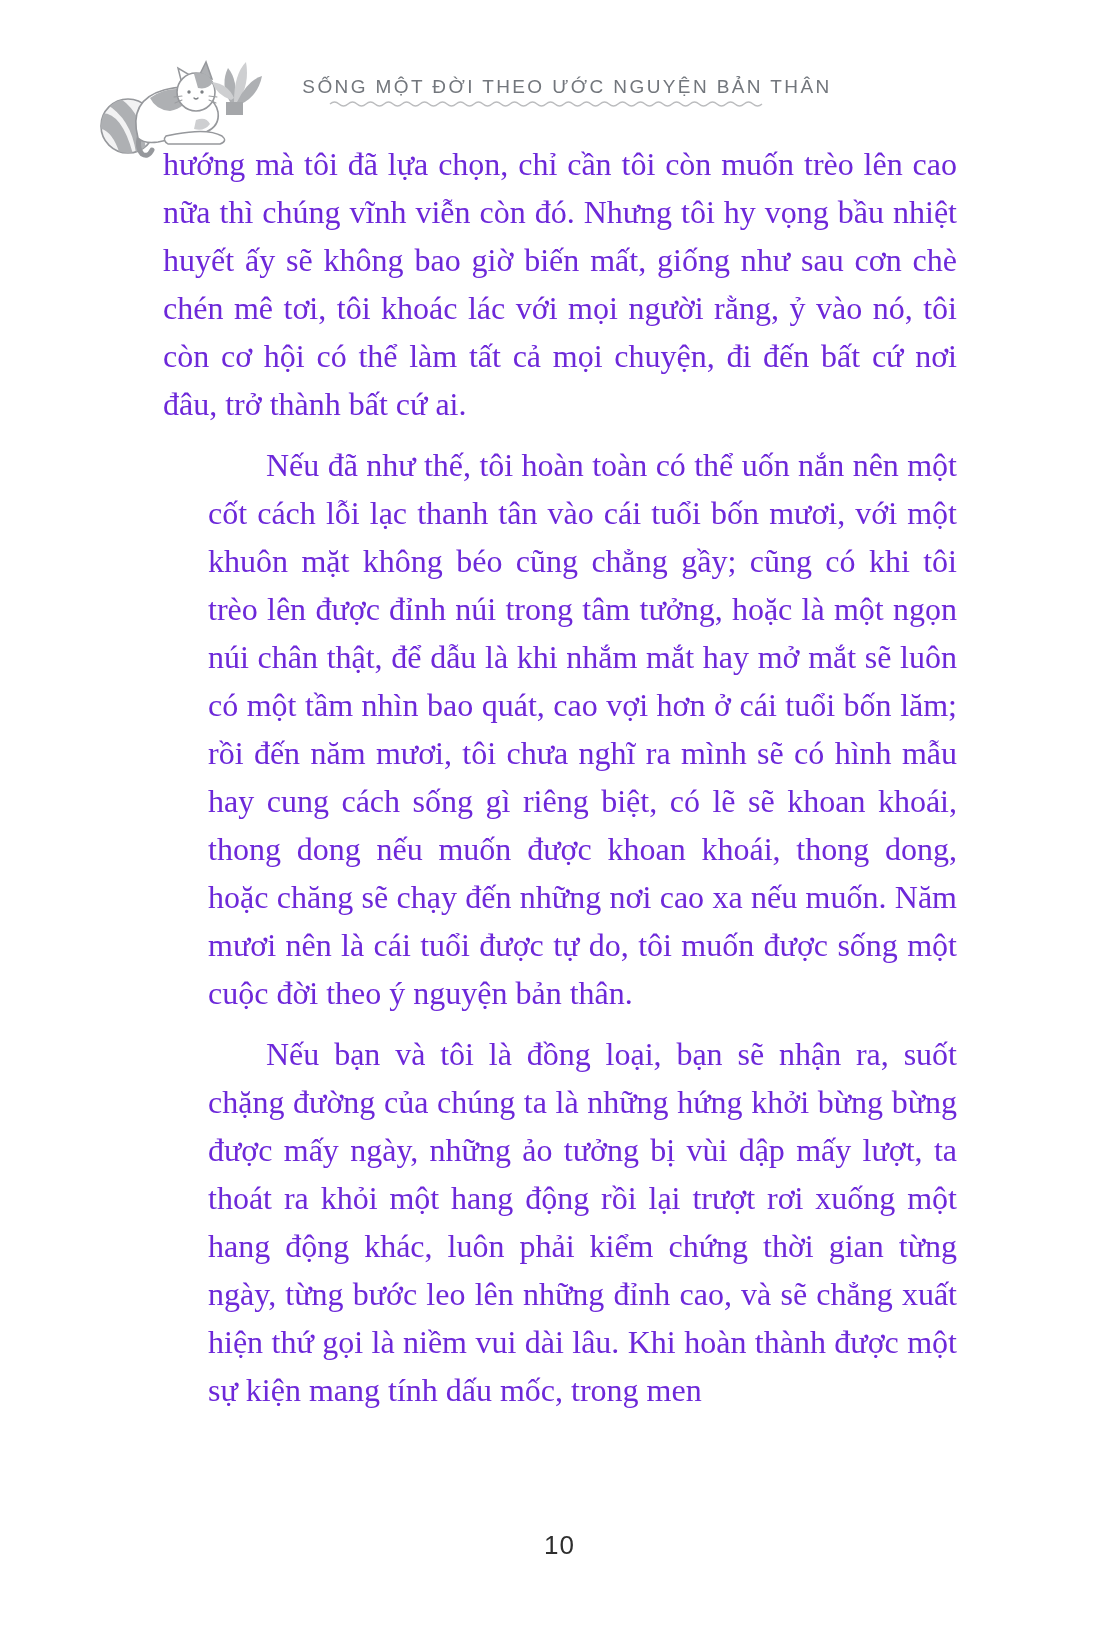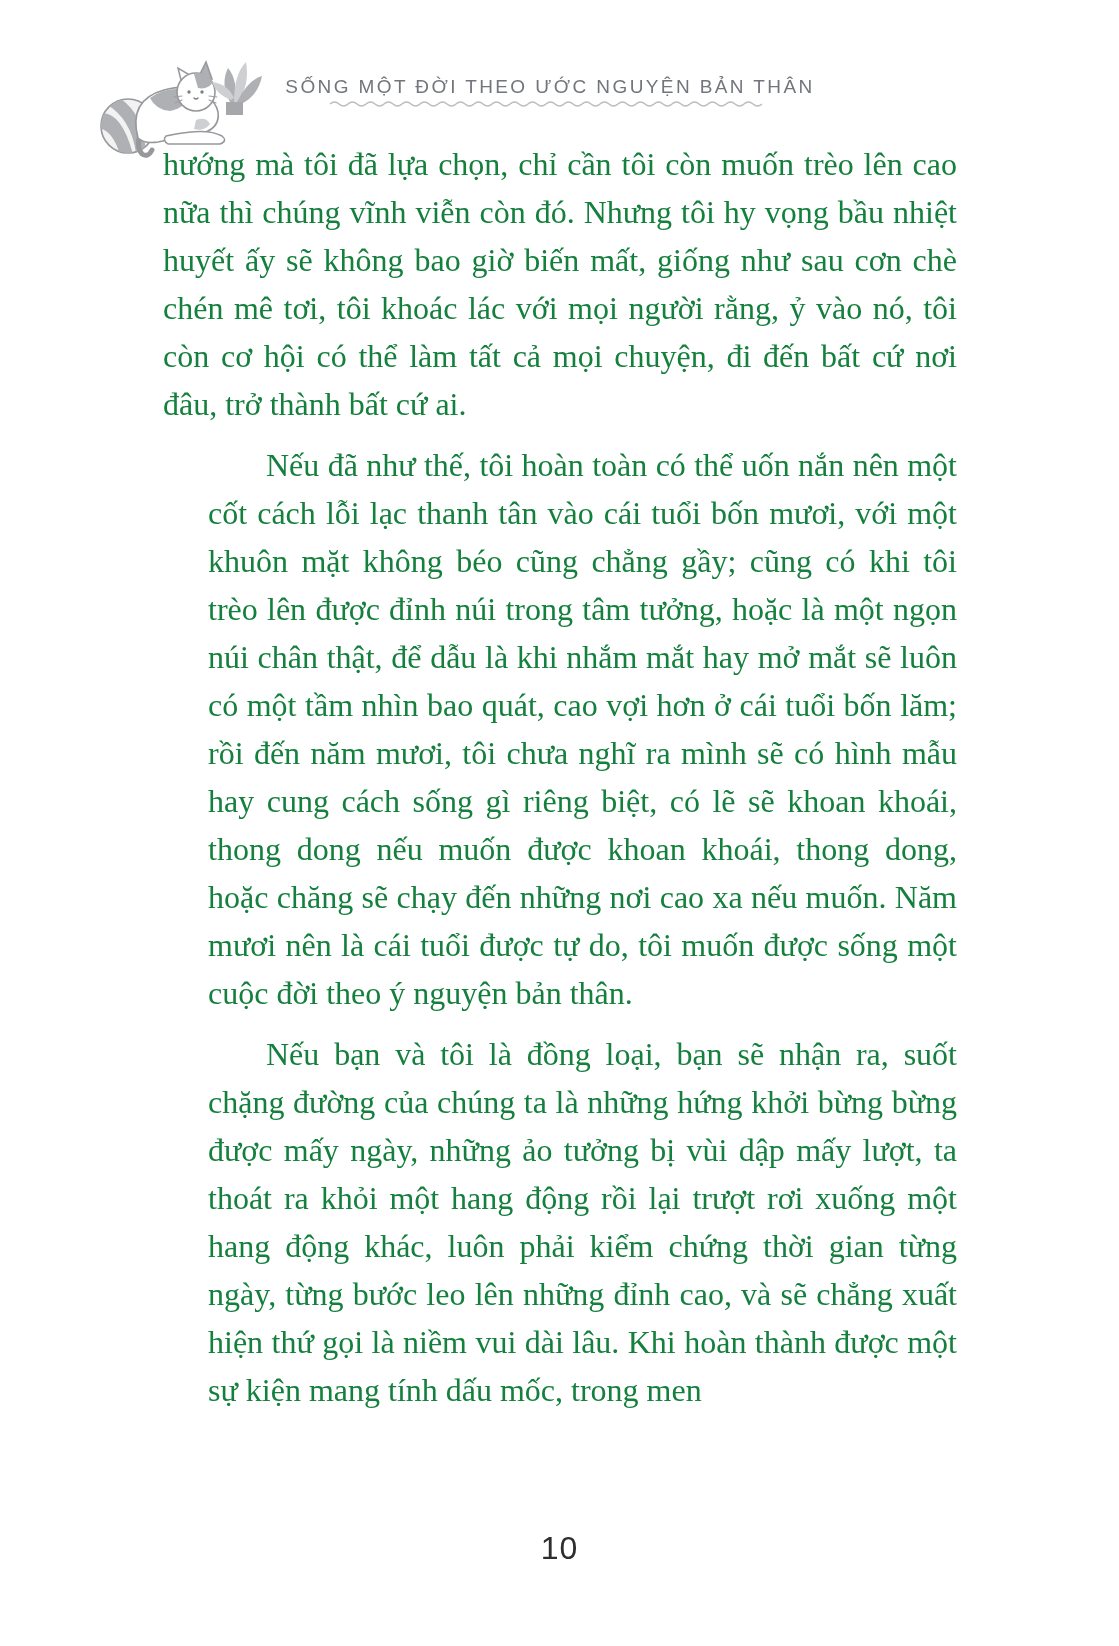--- a/index.html
+++ b/index.html
@@ -18,56 +18,57 @@
     position: absolute;
     top: 76px;
     left: 0;
     width: 1100px;
     text-align: center;
     font-family: "Liberation Sans", "DejaVu Sans", sans-serif;
     font-size: 19px;
     font-weight: 500;
     letter-spacing: 2.4px;
     color: #72767c;
+    padding-left: 17px;
   }
   .wave-divider {
     position: absolute;
     top: 99px;
     left: 329px;
   }
   .illustration {
     position: absolute;
     left: 98px;
     top: 50px;
   }
   .body-text {
     position: absolute;
     left: 163px;
     top: 140px;
     width: 794px;
     font-size: 32px;
     line-height: 48px;
-    color: #15803d;
+    color: #6d28d9;
     text-align: justify;
   }
   .body-text p {
     margin: 0 0 13px 0;
   }
   .body-text p.indent {
     text-indent: 58px;
     margin-left: 45px;
   }
   .page-number {
     position: absolute;
     top: 1530px;
     left: 0;
     width: 100%;
     text-align: center;
     font-family: "Liberation Sans", "DejaVu Sans", sans-serif;
-    font-size: 32px;
+    font-size: 26px;
     color: #2e2e2e;
     letter-spacing: 1px;
   }
 </style>
 </head>
 <body>
 
 <div class="illustration">
   <svg width="185" height="112" viewBox="0 0 185 112" xmlns="http://www.w3.org/2000/svg">
     <defs>

